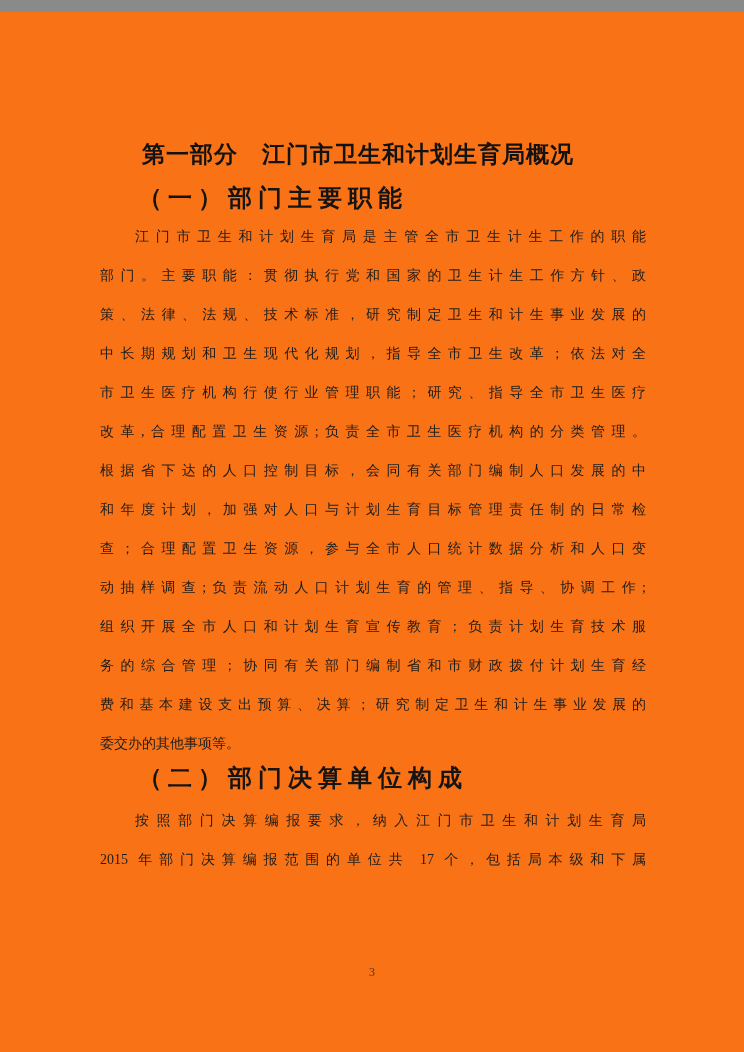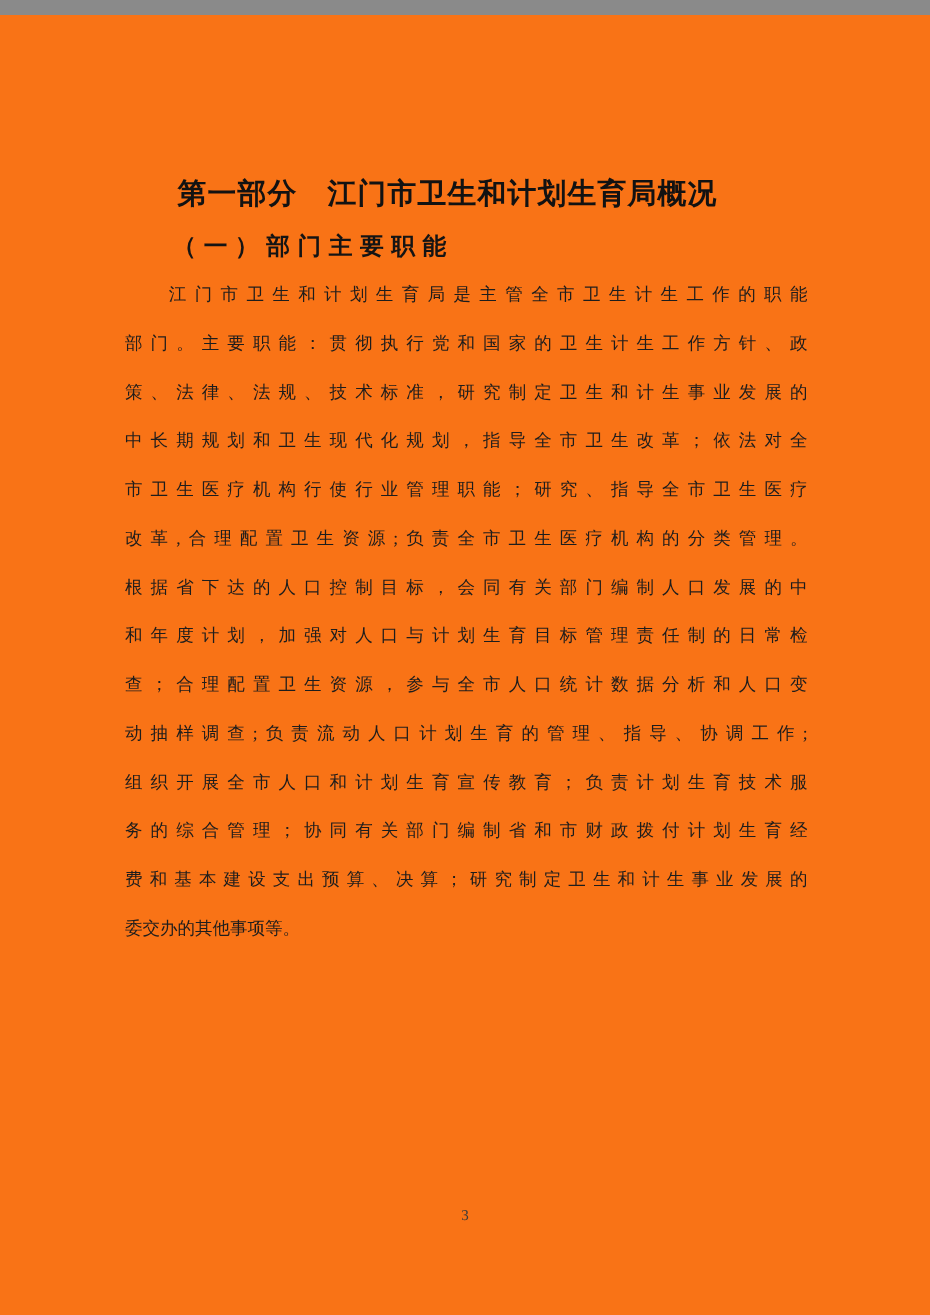--- a/index.html
+++ b/index.html
@@ -24,21 +24,21 @@
     font-size: 23px;
     font-weight: 700;
     line-height: 33px;
     padding-left: 42px;
     letter-spacing: 1px;
     white-space: nowrap;
     color: #121212;
   }
   .sec-heading {
     margin: 0;
-    font-size: 19px;
+    font-size: 24px;
     font-weight: 700;
     line-height: 30px;
     padding-left: 38px;
     letter-spacing: 6px;
     white-space: nowrap;
     color: #141414;
   }
   .sec1 .sec-heading { margin-top: 12px; }
   .sec2 .sec-heading { margin-top: 0; }
   .para { margin: 0; }
@@ -87,17 +87,22 @@
           <div class="line">查；合理配置卫生资源，参与全市人口统计数据分析和人口变</div>
           <div class="line">动抽样调查;负责流动人口计划生育的管理、指导、协调工作;</div>
           <div class="line">组织开展全市人口和计划生育宣传教育；负责计划生育技术服</div>
           <div class="line">务的综合管理；协同有关部门编制省和市财政拨付计划生育经</div>
           <div class="line">费和基本建设支出预算、决算；研究制定卫生和计生事业发展的</div>
           <div class="line last">委交办的其他事项等。</div>
         </div>
     </section>
 
     <section class="sec sec2">
+      <h2 class="sec-heading">（二）部门决算单位构成</h2>
+      <div class="para">
+          <div class="line first">按照部门决算编报要求，纳入江门市卫生和计划生育局</div>
+          <div class="line">2015 年部门决算编报范围的单位共 17 个，包括局本级和下属</div>
+        </div>
     </section>
   </div>
 
   <div class="page-num">3</div>
 </div>
 
 </body></html>

